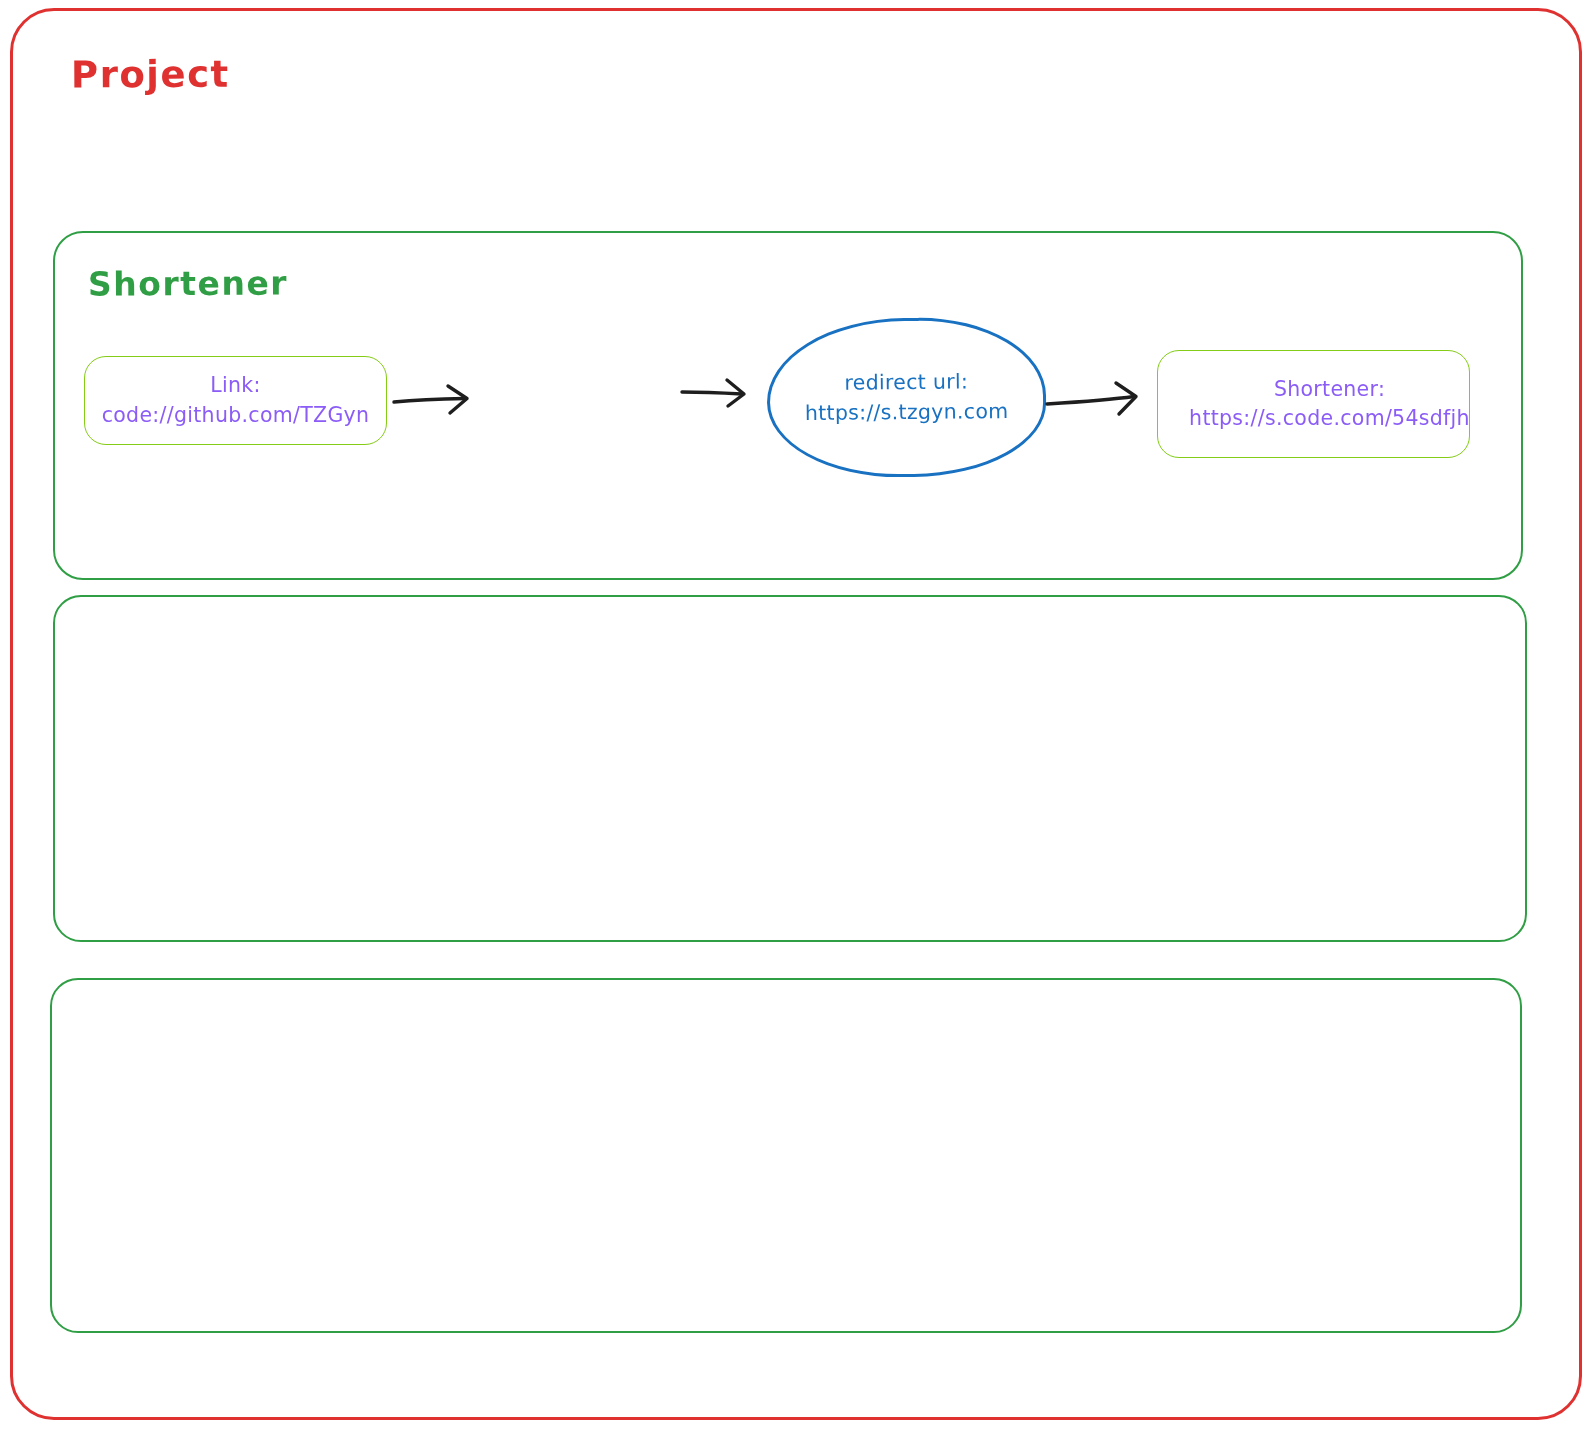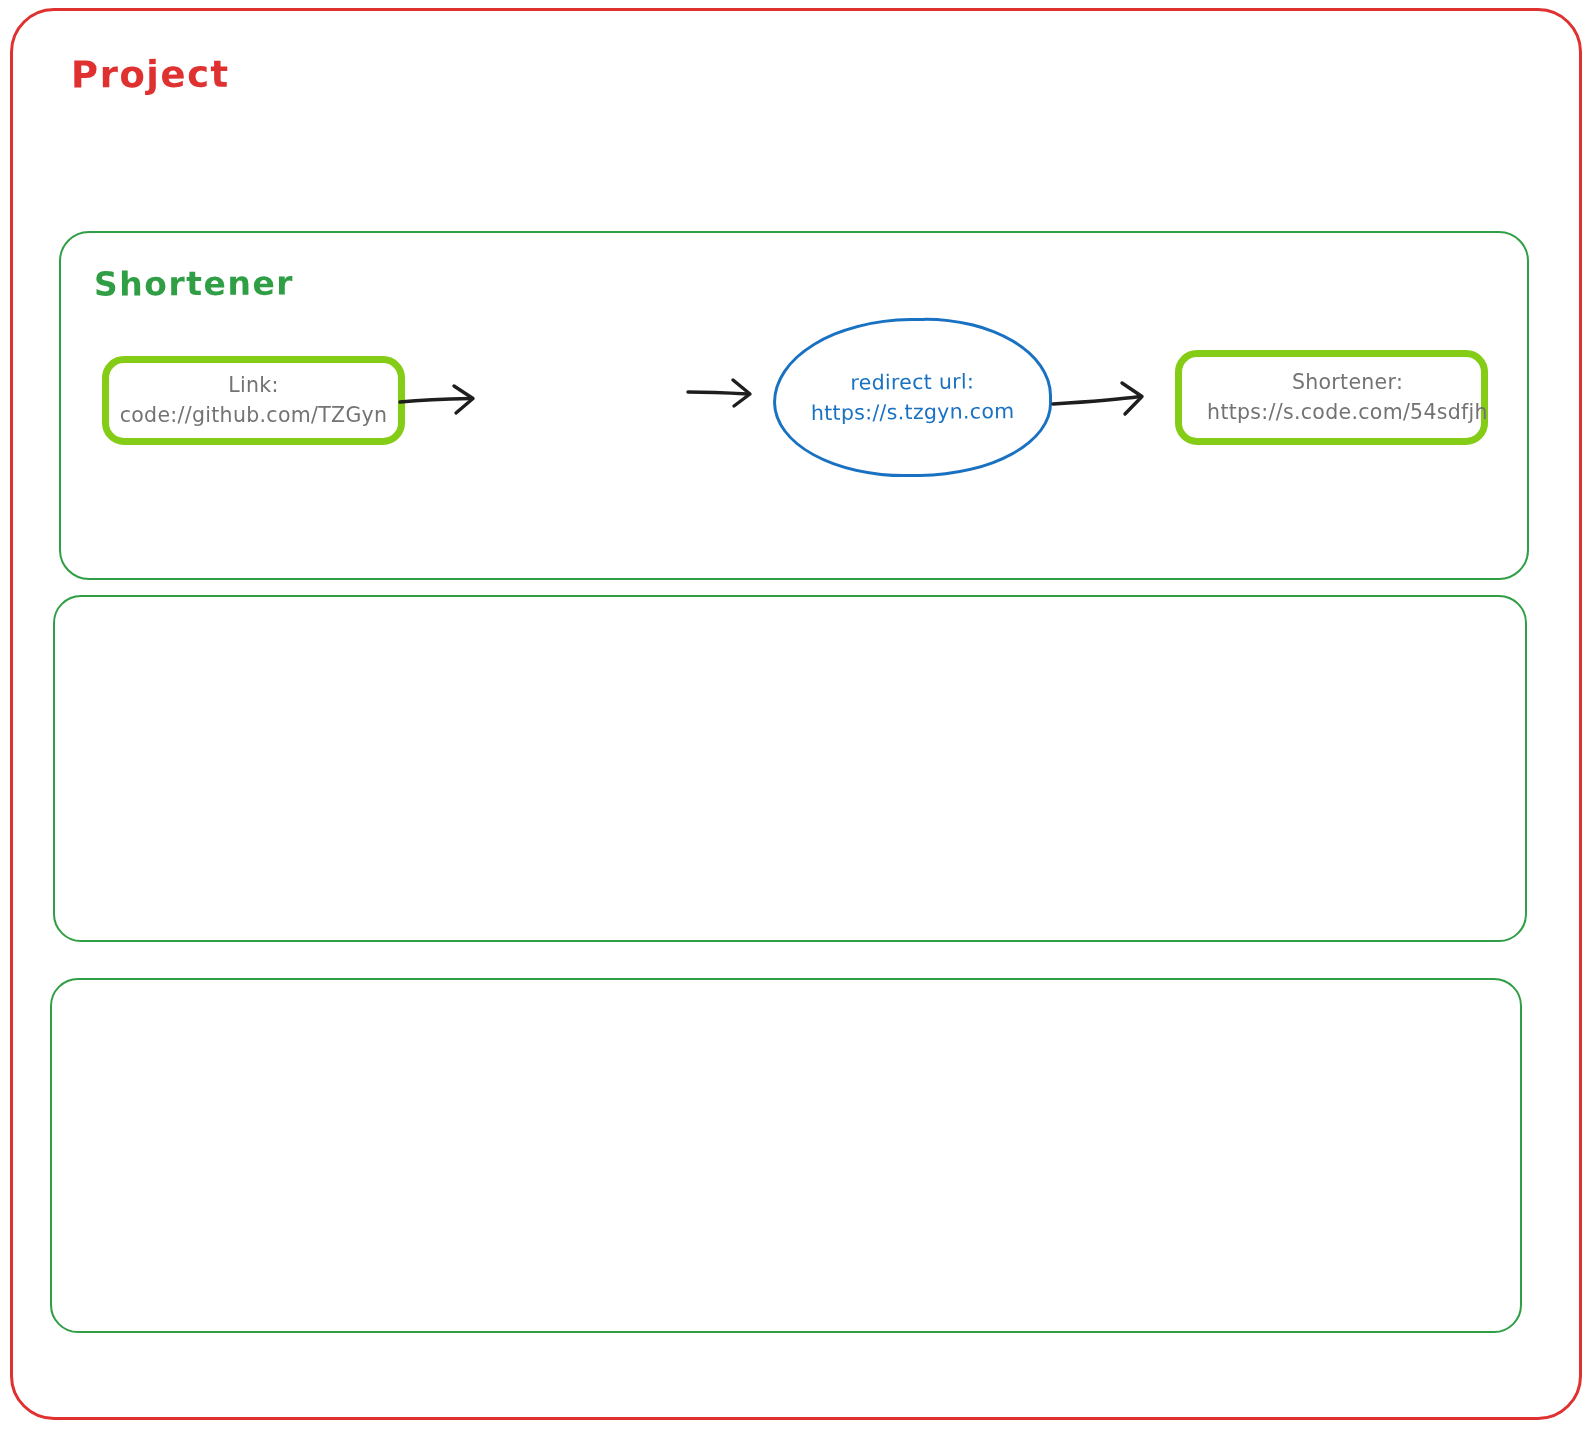--- a/index.html
+++ b/index.html
@@ -12,21 +12,21 @@
   }
   .canvas { position: relative; width: 1592px; height: 1431px; background: #ffffff; border-radius: 23px; }
 
   
   .frame { position: absolute; border-style: solid; background: transparent; }
   .project-frame {
     left: 10px; top: 8px; width: 1572px; height: 1412px;
     border-width: 3px; border-color: #e03131; border-radius: 44px;
   }
   .shortener-frame {
-    left: 46px; top: 220px; width: 1470px; height: 349px;
+    left: 40px; top: 220px; width: 1470px; height: 349px;
     border-width: 2.5px; border-color: #2f9e44; border-radius: 30px;
   }
   .empty-frame-1 {
     left: 40px; top: 584px; width: 1474px; height: 347px;
     border-width: 2.5px; border-color: #2f9e44; border-radius: 28px;
   }
   .empty-frame-2 {
     left: 37px; top: 967px; width: 1472px; height: 355px;
     border-width: 2.5px; border-color: #2f9e44; border-radius: 28px;
   }
@@ -45,28 +45,27 @@
   
   .node {
     position: absolute;
     display: flex; flex-direction: column;
     align-items: center; justify-content: center;
     text-align: center;
     font-size: 20.5px; line-height: 1.42;
     letter-spacing: 0.3px;
   }
   .rect-node {
-    border: 7px solid #84cc16;
+    border: 1px solid #84cc16;
     border-radius: 22px;
-    color: #737373;
+    color: #8b5cf6;
     background: #ffffff;
-    margin-left: 12px;
   }
   .link-node   { left: 29px;  top: 123px; width: 303px; height: 89px; }
-  .result-node { left: 1102px; top: 117px; width: 313px; height: 95px; padding-left: 32px; }
+  .result-node { left: 1102px; top: 117px; width: 313px; height: 108px; padding-left: 32px; }
 
   .blob-node {
     border: 3.5px solid #1971c2;
     color: #1971c2;
     background: #ffffff;
   }
   .generate-node {
     left: 428px; top: 81px; width: 184px; height: 172px;
     border-radius: 50% 48% 52% 50% / 49% 51% 49% 51%;
   }

